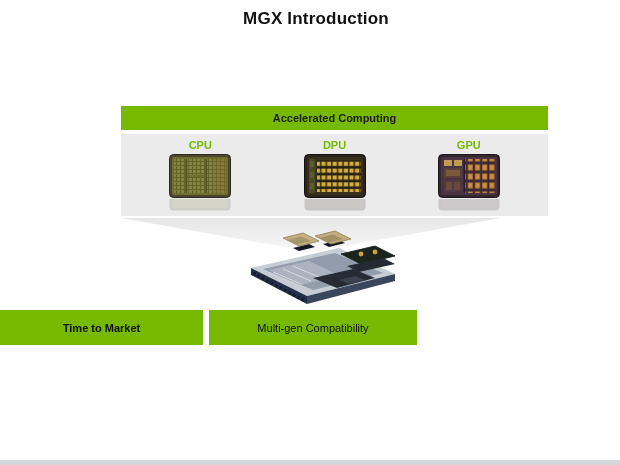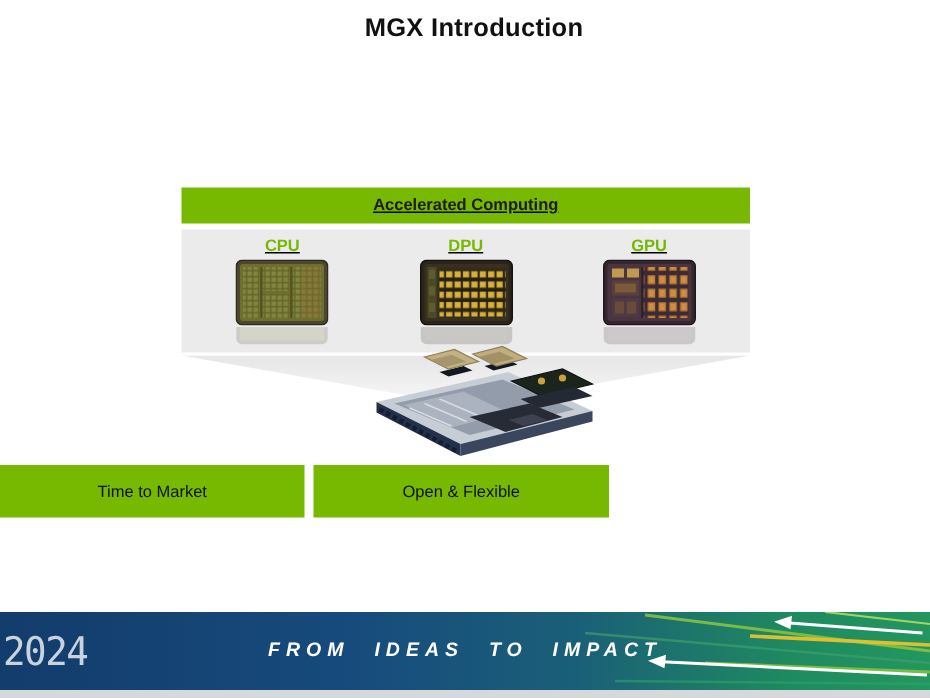--- a/index.html
+++ b/index.html
@@ -9,21 +9,21 @@
     overflow:hidden; margin:0 auto;
   }
   .title {
     position:absolute; top:9px; left:6px; width:620px; text-align:center;
     font-size:17px; font-weight:bold; color:#111111; letter-spacing:.2px;
   }
   .subtitle {
     position:absolute; top:37px; left:0; width:620px; text-align:center;
     font-size:11.5px; color:#76B900;
   }
-  .diagram { position:absolute; left:121px; top:125px; width:379px;text-decoration:underline; }
+  .diagram { position:absolute; left:121px; top:106px; width:427px; }
   .banner {
     height:24px; background:#76B900; display:flex; align-items:center;
     justify-content:center; font-size:11px; font-weight:bold; color:#1c1c1c;
   }
   .panel {
     margin-top:4px; height:82px; background:#EBEBEB;
     display:flex; justify-content:space-evenly; align-items:flex-start;
   }
   .proc-col { width:110px; display:flex; flex-direction:column; align-items:center; }
   .proc-label { margin-top:5px; font-size:11px; font-weight:bold; color:#76B900; }
@@ -36,21 +36,21 @@
   .funnel { display:block; margin-top:2px; }
   .server { position:absolute; left:243px; top:228px; width:158px; height:78px; }
   .bars {
     position:absolute; left:0; top:310px; width:620px; height:35px;
     display:flex; gap:6px;
   }
   .bar {
     background:#76B900; display:flex; align-items:center; justify-content:center;
     font-size:11px; color:#101010; height:35px;
   }
-  .bar-1 { width:203px; } .bar-2 { width:208px; } .bar-3 { width:197px; }
+  .bar-1 { width:203px;font-weight:bold; } .bar-2 { width:208px; } .bar-3 { width:197px; }
   .footer {
     position:absolute; left:0; top:408px; width:620px; height:52px;
     background:linear-gradient(90deg,#123C6B 0%, #174B7D 38%, #1A5F78 62%, #1F8A60 85%, #23975F 100%);
     overflow:hidden;
   }
   .footer-year {
     position:absolute; left:2px; top:12px; font-size:25px; color:#C9D3DF;
     font-family:"DejaVu Sans Mono", monospace; letter-spacing:-1px;
     transform:scaleY(1.05);
   }
@@ -198,38 +198,20 @@
     <polygon points="98,26 132,18 152,28 118,36" fill="#1c241e" stroke="#0e130e" stroke-width="0.8"></polygon>
     <circle cx="118" cy="26" r="2.4" fill="#caa23c"></circle>
     <circle cx="132" cy="24" r="2.4" fill="#caa23c"></circle>
     <polygon points="104,38 140,30 152,36 116,44" fill="#232a33"></polygon>
   </svg>
 
   <div class="bars">
     <div class="bar bar-1">
       <span>Time to Market</span>
     </div>
-    <div class="bar bar-3">
-      <span>Open &amp; Flexible</span>
+    <div class="bar bar-2">
+      <span>Multi-gen Compatibility</span>
     </div>
   </div>
 
-  <div class="footer">
-    <div class="footer-year">2024</div>
-    <div class="footer-tagline">FROM IDEAS TO IMPACT</div>
-    <svg class="footer-streaks" width="250" height="52" viewBox="0 0 250 52">
-      <line x1="250" y1="26" x2="60" y2="2" stroke="#8dc63f" stroke-width="2" opacity="0.85"></line>
-      <line x1="250" y1="34" x2="20" y2="14" stroke="#3f9e6b" stroke-width="1.6" opacity="0.7"></line>
-      <line x1="250" y1="22" x2="130" y2="16" stroke="#e8c22f" stroke-width="2.4" opacity="0.95"></line>
-      <line x1="250" y1="40" x2="100" y2="34" stroke="#8dc63f" stroke-width="2" opacity="0.8"></line>
-      <line x1="250" y1="48" x2="40" y2="46" stroke="#2fa468" stroke-width="1.6" opacity="0.6"></line>
-
-      <line x1="245" y1="14" x2="152" y2="7" stroke="#ffffff" stroke-width="2"></line>
-      <polygon points="146,6.5 158,2.5 157,11.5" fill="#ffffff"></polygon>
-
-      <line x1="248" y1="42" x2="68" y2="33" stroke="#ffffff" stroke-width="2"></line>
-      <polygon points="62,32.5 74,28.5 73,37.5" fill="#ffffff"></polygon>
-      <line x1="250" y1="8" x2="180" y2="0" stroke="#c9e265" stroke-width="1.4" opacity="0.8"></line>
-    </svg>
-  </div>
 
   <div class="bottom-strip"></div>
 </div>
 
 </body></html>

